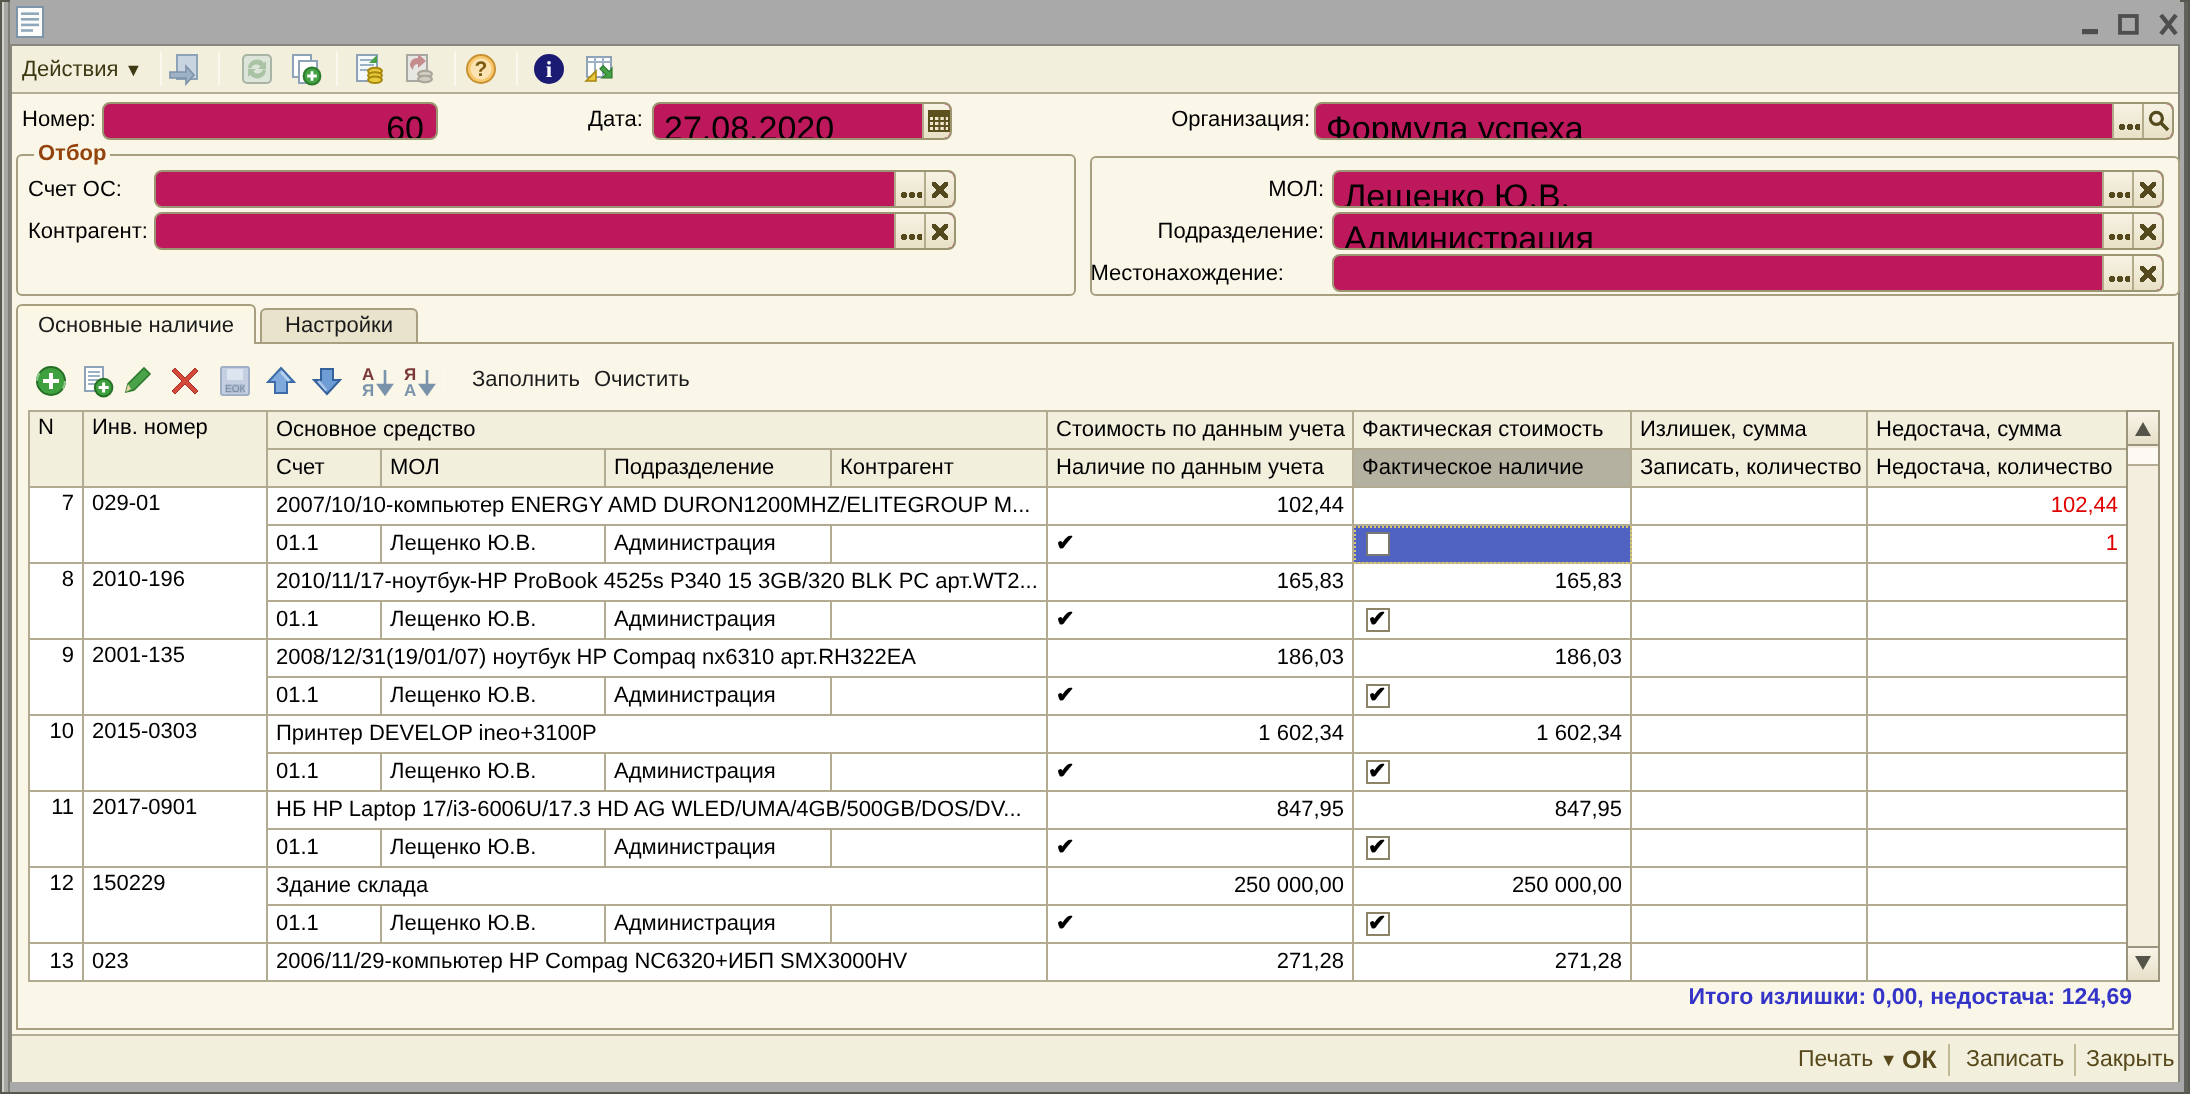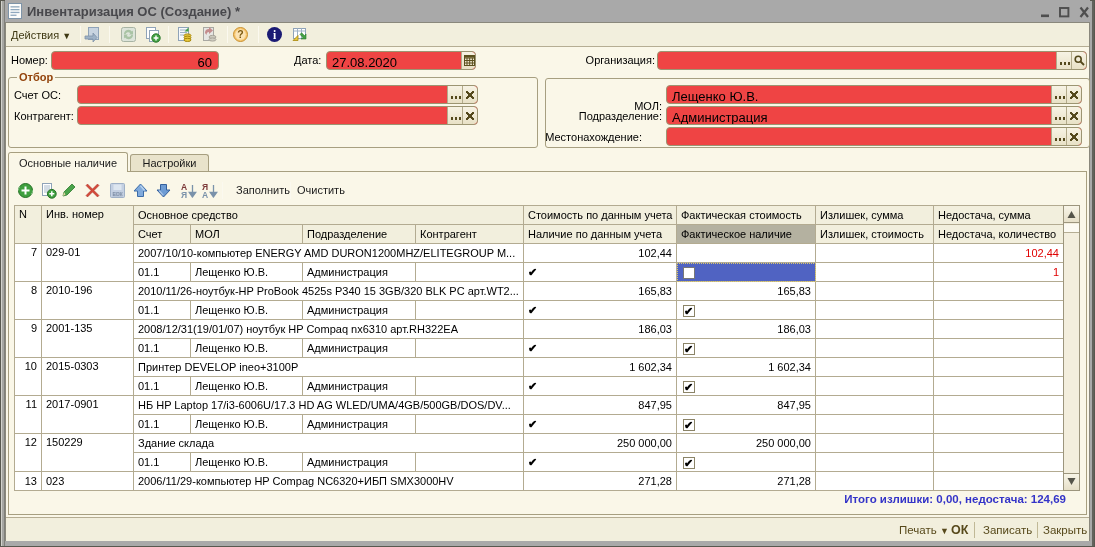--- a/index.html
+++ b/index.html
@@ -5,21 +5,21 @@
 *{margin:0;padding:0;box-sizing:border-box}
 html,body{width:1095px;height:547px;overflow:hidden}
 body{position:relative;font-family:"Liberation Sans",sans-serif;background:#a9a9a9;font-size:11px;color:#000}
 .abs{position:absolute}
 .win-outer{position:absolute;left:0;top:0;width:1095px;height:547px;border:1px solid #58584f;background:#a9a9a9}
 .client{position:absolute;left:5px;top:22px;width:1085px;height:519px;background:#faf7e8;border:1px solid #8a887c}
 .titlebar{position:absolute;left:5px;top:0;width:1085px;height:22px;background:#a9a9a9}
 .title-txt{position:absolute;left:22px;top:4px;font-size:13px;font-weight:bold;color:#48484c}
 
 .lbl{position:absolute;font-size:11px;color:#000;white-space:nowrap}
-.inp{position:absolute;background:#ef4444;border:1px solid #9c9572;border-radius:4px;font-size:13px;overflow:hidden}
+.inp{position:absolute;background:#be185d;border:1px solid #9c9572;border-radius:4px;font-size:17px;overflow:hidden}
 .inp .val{position:absolute;left:5px;top:3px;right:4px;white-space:nowrap}
 .inp .valr{position:absolute;right:6px;top:3px;white-space:nowrap}
 .fbtns{position:absolute;right:0;top:0;bottom:0;display:flex}
 .fbtn{height:100%;background:linear-gradient(#f7f3e4,#e8e1c6);border-left:1px solid #b3ab8b;color:#54491c;text-align:center;position:relative}
 .dots:after{content:"";position:absolute;left:2px;top:10px;width:11px;height:3px;background:radial-gradient(circle 1.5px at 2px 1.5px,#54491c 98%,transparent),radial-gradient(circle 1.5px at 6px 1.5px,#54491c 98%,transparent),radial-gradient(circle 1.5px at 10px 1.5px,#54491c 98%,transparent)}
 .fbtn svg{position:absolute;left:0;top:0}
 .xbtn:before{content:"";position:absolute;left:3px;top:5px;width:8px;height:8px;background:
   linear-gradient(45deg,transparent 40%,#54491c 40%,#54491c 60%,transparent 60%),
   linear-gradient(-45deg,transparent 40%,#54491c 40%,#54491c 60%,transparent 60%)}
 fieldset{position:absolute;border:1px solid #a79f80;border-radius:3px}
@@ -58,21 +58,20 @@
 <div class="abs" style="left:1092px;top:1px;width:2px;height:545px;background:#62625c"></div>
 <div class="abs" style="left:1px;top:1px;width:4px;height:545px;background:linear-gradient(90deg,#d2d2cc 0 1px,#a6a6a2 1px 3px,#80807a 3px 4px)"></div>
 <div class="titlebar">
   <svg class="abs" style="left:3px;top:3px" width="14" height="16" viewBox="0 0 14 16">
     <rect x="0.5" y="0.5" width="13" height="15" fill="#fcfcfa" stroke="#7e94a8"></rect>
     <rect x="2.5" y="3.2" width="9" height="1.3" fill="#8fa8be"></rect>
     <rect x="2.5" y="6" width="9" height="1.3" fill="#8fa8be"></rect>
     <rect x="2.5" y="8.8" width="9" height="1.3" fill="#8fa8be"></rect>
     <rect x="2.5" y="11.6" width="6" height="1.3" fill="#8fa8be"></rect>
   </svg>
-  <span class="title-txt">Инвентаризация ОС (Создание) *</span>
   <svg class="abs" style="left:1036px;top:0" width="52" height="20" viewBox="0 0 52 20">
     <rect x="0" y="14.5" width="8" height="2.6" fill="#4e4e4e"></rect>
     <rect x="19" y="8" width="8.4" height="8.4" fill="none" stroke="#4e4e4e" stroke-width="1.9"></rect>
     <path d="M39.5 7.5 L47 17 M47 7.5 L39.5 17" stroke="#4e4e4e" stroke-width="2.2"></path>
   </svg>
 </div>
 <div class="client"></div>
 
 <div class="abs" id="toolbar" style="left:6px;top:23px;width:1083px;height:24px;background:#f2efdd;border-bottom:1px solid #b5ad93"></div>
 <div class="tbtn-txt" style="left:11px;top:29px">Действия <span style="font-size:9px">▼</span></div>
@@ -139,20 +138,21 @@
   <svg style="left:2px;top:3px" width="11" height="11" viewBox="0 0 11 11">
           <rect x="0.5" y="0.5" width="10" height="10" fill="#efe9d2" stroke="#5c511f"></rect>
           <path d="M0 3h11M0 5.5h11M0 8h11M3 3v8M5.7 3v8M8.4 3v8" stroke="#5c511f" stroke-width="1"></path>
           <rect x="0" y="0" width="11" height="2.6" fill="#5c511f"></rect>
         </svg>
   </div>
     </div>
 </div>
 <div class="lbl" style="right:440px;top:54px">Организация:</div>
 <div class="inp" style="left:657px;top:51px;width:430px;height:19px">
+    <span class="val">Формула успеха</span>
   <div class="fbtns">
     <div class="fbtn dots" style="width:15px"></div>
     <div class="fbtn" style="width:15px;border-radius:0 3px 3px 0">
       <svg style="left:2px;top:3px" width="11" height="11" viewBox="0 0 11 11">
           <circle cx="4.2" cy="4.2" r="3" fill="none" stroke="#54491c" stroke-width="1.6"></circle>
           <path d="M6.5 6.5 L10 10" stroke="#54491c" stroke-width="1.8"></path>
         </svg>
     </div>
   </div>
 </div>
@@ -167,21 +167,21 @@
   </div>
 </div>
 <div class="lbl" style="left:14px;top:110px">Контрагент:</div>
 <div class="inp" style="left:77px;top:106px;width:401px;height:19px">
   <div class="fbtns">
     <div class="fbtn dots" style="width:15px"></div>
     <div class="fbtn xbtn" style="width:15px;border-radius:0 3px 3px 0"></div>
   </div>
 </div>
 <fieldset style="left:545px;top:78px;width:545px;height:70px"></fieldset>
-<div class="lbl" style="right:433px;top:100px">МОЛ:</div>
+<div class="lbl" style="right:433px;top:89px">МОЛ:</div>
 <div class="inp" style="left:666px;top:85px;width:416px;height:19px">
     <span class="val">Лещенко Ю.В.</span>
   <div class="fbtns">
     <div class="fbtn dots" style="width:15px"></div>
     <div class="fbtn xbtn" style="width:15px;border-radius:0 3px 3px 0"></div>
   </div>
 </div>
 <div class="lbl" style="right:433px;top:110px">Подразделение:</div>
 <div class="inp" style="left:666px;top:106px;width:416px;height:19px">
     <span class="val">Администрация</span>
@@ -278,21 +278,21 @@
   <td class="hdr">Излишек, сумма</td>
   <td class="hdr">Недостача, сумма</td>
 </tr>
 <tr>
   <td class="hdr">Счет</td>
         <td class="hdr">МОЛ</td>
         <td class="hdr">Подразделение</td>
         <td class="hdr">Контрагент</td>
   <td class="hdr">Наличие по данным учета</td>
   <td class="hdrsel">Фактическое наличие</td>
-  <td class="hdr">Излишек, стоимость</td>
+  <td class="hdr">Записать, количество</td>
   <td class="hdr">Недостача, количество</td>
 </tr>
 <tr>
   <td class="num" rowspan="2" style="vertical-align:top;line-height:16px">7</td>
   <td rowspan="2" style="vertical-align:top;line-height:16px">029-01</td>
   <td colspan="4">2007/10/10-компьютер ENERGY AMD DURON1200MHZ/ELITEGROUP M...</td>
   <td class="num">102,44</td>
         <td></td>
         <td></td>
         <td class="num red">102,44</td>
@@ -303,21 +303,21 @@
         <td>Администрация</td>
         <td></td>
   <td style="font-weight:bold">✔</td>
   <td class="selcell"><span class="chkbox" style="border-color:#777"></span></td>
   <td></td>
         <td class="num red">1</td>
 </tr>
 <tr>
   <td class="num" rowspan="2" style="vertical-align:top;line-height:16px">8</td>
   <td rowspan="2" style="vertical-align:top;line-height:16px">2010-196</td>
-  <td colspan="4">2010/11/26-ноутбук-HP ProBook 4525s P340 15 3GB/320 BLK PC арт.WT2...</td>
+  <td colspan="4">2010/11/17-ноутбук-HP ProBook 4525s P340 15 3GB/320 BLK PC арт.WT2...</td>
   <td class="num">165,83</td>
         <td class="num">165,83</td>
         <td></td>
         <td></td>
 </tr>
 <tr>
   <td>01.1</td>
         <td>Лещенко Ю.В.</td>
         <td>Администрация</td>
         <td></td>

